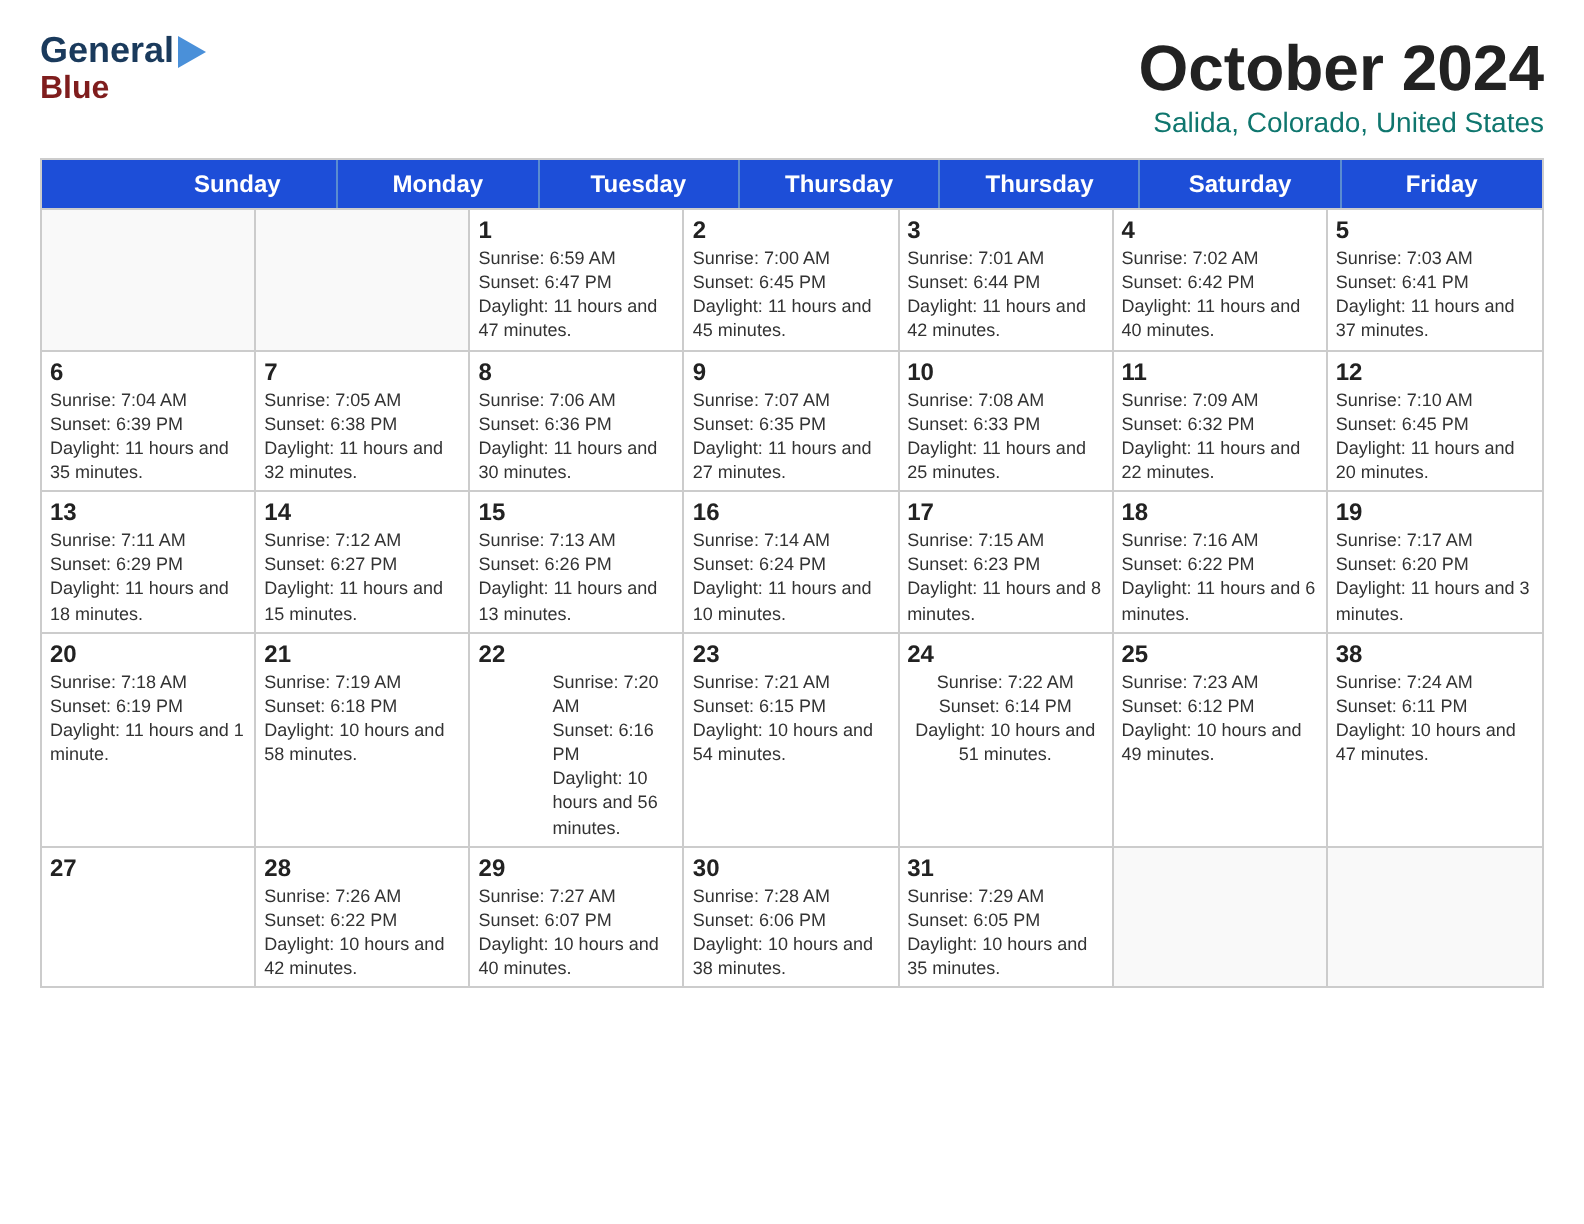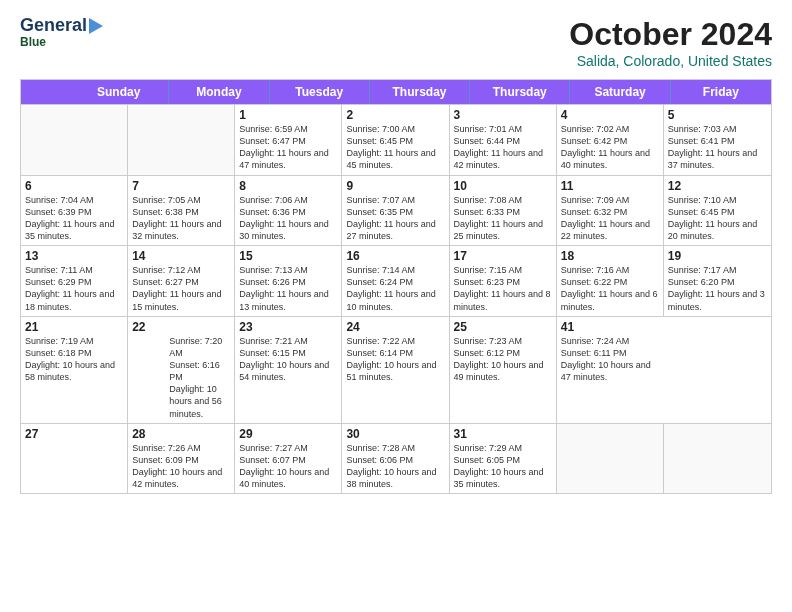--- a/index.html
+++ b/index.html
@@ -58,21 +58,21 @@
     }
     .calendar {
       flex: 1;
       display: flex;
       flex-direction: column;
       border: 1px solid #ccc;
     }
     .cal-header-row {
       display: grid;
       grid-template-columns: repeat(7, 1fr);
-      background: #8b5cf6;
+      background: #1d4ed8;
       padding-left: 48px;
     }
     .cal-header-cell {
       color: #fff;
       font-size: 12px;
       font-weight: bold;
       padding: 5px 4px;
       text-align: center;
       border-right: 1px solid #5a8cd0;
     }
@@ -115,21 +115,21 @@
 </head>
 <body>
 
 <div class="page">
   <div class="header">
     <div class="logo">
       <div style="display:flex;align-items:center;">
         <span class="logo-text">General</span>
         <span class="logo-arrow"></span>
       </div>
-      <span class="logo-text" style="color:#14532d;font-size:12px;">Blue</span>
+      <span class="logo-text" style="color:#7f1d1d;font-size:16px;">Blue</span>
     </div>
     <div class="title-area">
       <div class="cal-title">October 2024</div>
       <div class="cal-subtitle">Salida, Colorado, United States</div>
     </div>
   </div>
 
   <div class="calendar">
     <div class="cal-header-row">
 
@@ -260,64 +260,70 @@
           </div>
           <div class="cal-cell">
             <div class="cell-date">19</div>
             <div class="cell-text" style="white-space: pre-line;">Sunrise: 7:17 AM
 Sunset: 6:20 PM
 Daylight: 11 hours and 3 minutes.</div>
           </div>
         </div>
         <div class="cal-row">
           <div class="cal-cell">
+            <div class="cell-date">20</div>
+            <div class="cell-text" style="white-space: pre-line;">Sunrise: 7:18 AM
+Sunset: 6:19 PM
+Daylight: 11 hours and 1 minute.</div>
+          </div>
+          <div class="cal-cell">
             <div class="cell-date">21</div>
             <div class="cell-text" style="white-space: pre-line;">Sunrise: 7:19 AM
 Sunset: 6:18 PM
 Daylight: 10 hours and 58 minutes.</div>
           </div>
           <div class="cal-cell">
             <div class="cell-date">22</div>
             <div class="cell-text" style="white-space: pre-line; margin-left: 37px;">Sunrise: 7:20 AM
 Sunset: 6:16 PM
 Daylight: 10 hours and 56 minutes.</div>
           </div>
           <div class="cal-cell">
             <div class="cell-date">23</div>
             <div class="cell-text" style="white-space: pre-line;">Sunrise: 7:21 AM
 Sunset: 6:15 PM
 Daylight: 10 hours and 54 minutes.</div>
           </div>
           <div class="cal-cell">
             <div class="cell-date">24</div>
-            <div class="cell-text" style="white-space: pre-line;">Sunrise: 7:22 AM
+            <div class="cell-text" style="white-space: pre-line; text-align: center;">Sunrise: 7:22 AM
 Sunset: 6:14 PM
 Daylight: 10 hours and 51 minutes.</div>
           </div>
           <div class="cal-cell">
             <div class="cell-date">25</div>
             <div class="cell-text" style="white-space: pre-line;">Sunrise: 7:23 AM
 Sunset: 6:12 PM
 Daylight: 10 hours and 49 minutes.</div>
           </div>
           <div class="cal-cell">
-            <div class="cell-date">41</div>
+            <div class="cell-date">38</div>
             <div class="cell-text" style="white-space: pre-line;">Sunrise: 7:24 AM
 Sunset: 6:11 PM
 Daylight: 10 hours and 47 minutes.</div>
           </div>
         </div>
         <div class="cal-row">
           <div class="cal-cell">
             <div class="cell-date">27</div>
           </div>
           <div class="cal-cell">
             <div class="cell-date">28</div>
             <div class="cell-text" style="white-space: pre-line;">Sunrise: 7:26 AM
-Sunset: 6:09 PM
+Sunset: 6:22 PM
 Daylight: 10 hours and 42 minutes.</div>
           </div>
           <div class="cal-cell">
             <div class="cell-date">29</div>
             <div class="cell-text" style="white-space: pre-line;">Sunrise: 7:27 AM
 Sunset: 6:07 PM
 Daylight: 10 hours and 40 minutes.</div>
           </div>
           <div class="cal-cell">
             <div class="cell-date">30</div>

